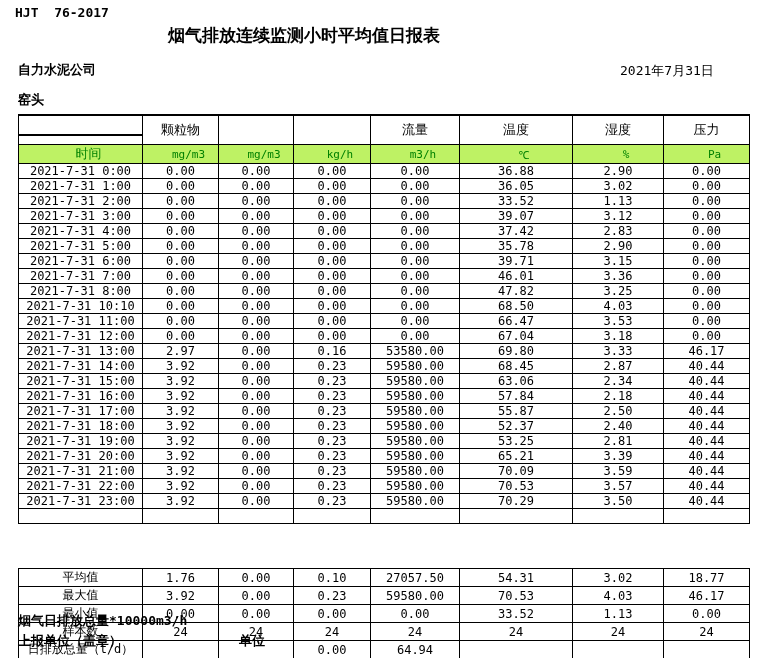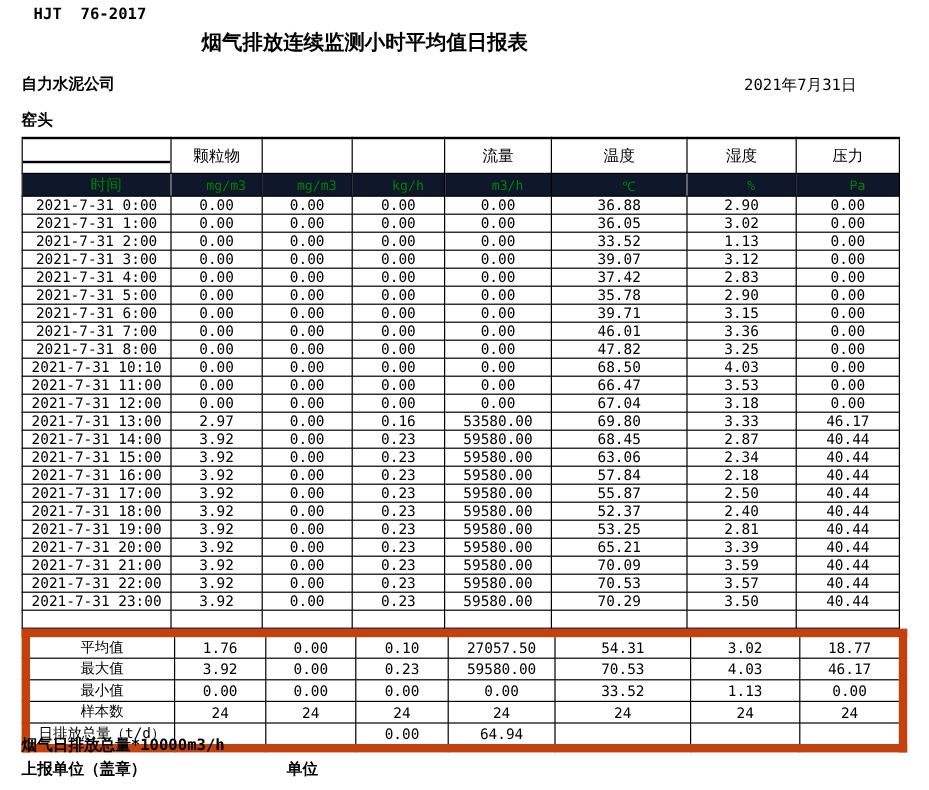--- a/index.html
+++ b/index.html
@@ -3,45 +3,45 @@
 <meta charset="utf-8">
 <style>
   html,body { margin:0; padding:0; }
   body {
     width:774px; height:658px; position:relative; background:#ffffff;
     font-family:"DejaVu Sans Mono","Liberation Sans",sans-serif;
     color:#000;
   }
   .std-label {
     position:absolute; left:15px; top:5px;
-    font-weight:bold; font-size:13px; white-space:pre;margin-left:13px;
+    font-weight:bold; font-size:13px; white-space:pre;
   }
   .report-title {
     position:absolute; left:168px; top:24px;
     font-weight:bold; font-size:17px; white-space:nowrap;
   }
   .company { position:absolute; left:18px; top:61px; font-weight:bold; font-size:13px; }
   .station { position:absolute; left:18px; top:91px; font-weight:bold; font-size:13px; }
   .report-date { position:absolute; left:620px; top:62px; font-size:13px; }
 
   table { border-collapse:collapse; table-layout:fixed; }
   td {
     border:1px solid #000; text-align:center; vertical-align:middle;
     padding:0; font-size:12px; white-space:nowrap; overflow:hidden;
   }
   .main-table { position:absolute; left:18px; top:114px; border:1px solid #000; border-top:2px solid #000; }
-  .summary-table { position:absolute; left:18px; top:524px; border:7px solid #c2410c; }
+  .summary-table { position:absolute; left:18px; top:568px; border:1px solid #c2410c; }
 
   .group-row td { height:28px; font-size:13px; }
   .corner-cell { padding:0; }
   .corner-top { height:18px; border-bottom:2px solid #000; }
   .corner-bottom { height:8px; }
 
   .unit-row td {
-    background:#0f172a; color:#008000; height:14px; font-size:11px;padding-left:16px;
+    background:#bef264; color:#008000; height:14px; font-size:11px;padding-left:16px;
   }
   .unit-row td.time-label { font-size:13px; }
 
   .data-row td { height:14px; }
   .summary-row td { height:12px; }
   .summary-row td.label-cell { font-size:12px; }
 
   .footer-note { position:absolute; left:18px; top:612px; font-weight:bold; font-size:13px; }
   .footer-sign { position:absolute; left:18px; top:632px; font-weight:bold; font-size:13px; }
   .footer-unit { position:absolute; left:202px; top:632px; font-weight:bold; font-size:13px;margin-left:37px; }

